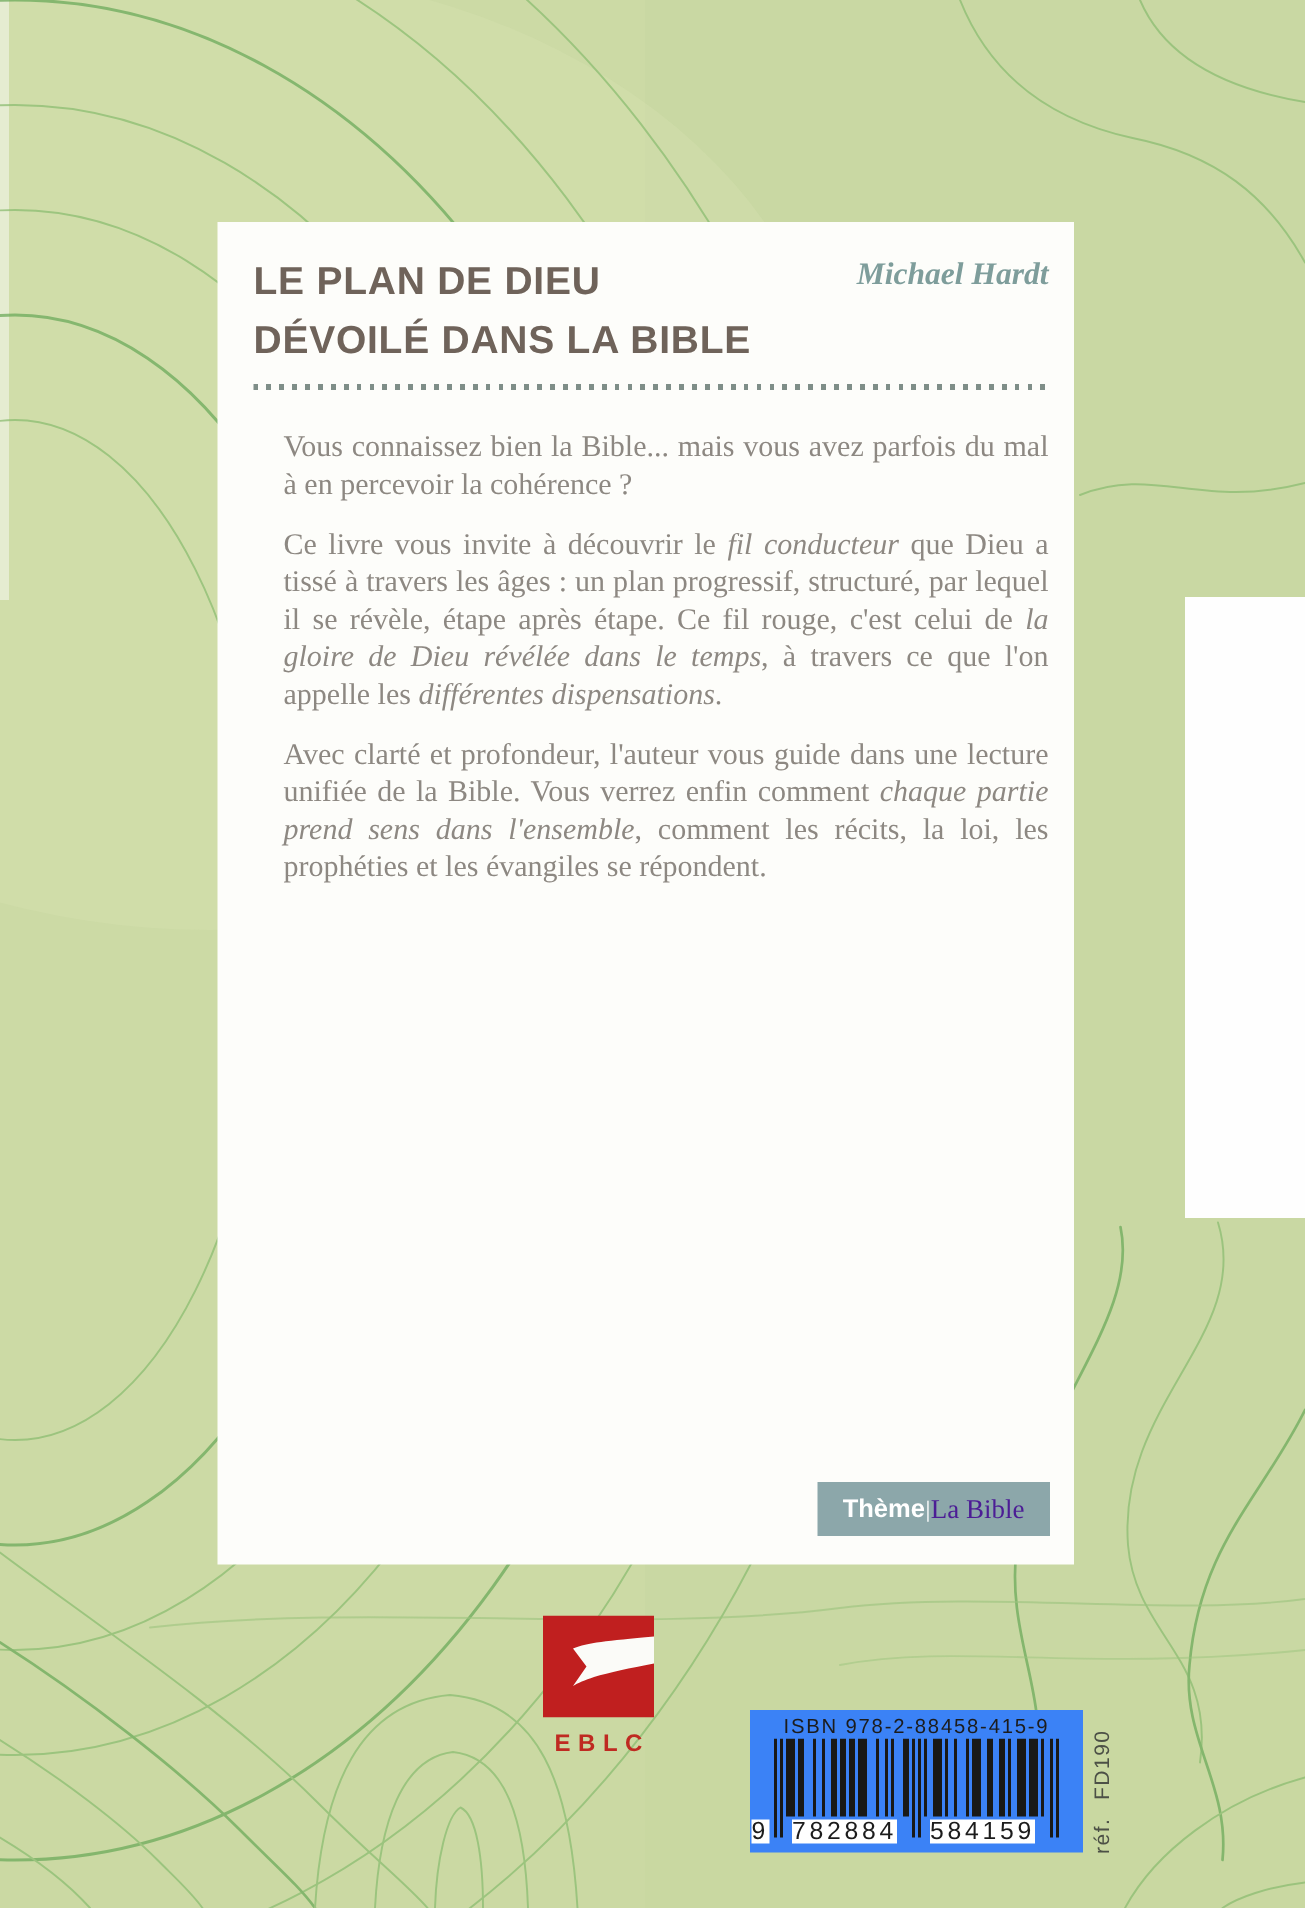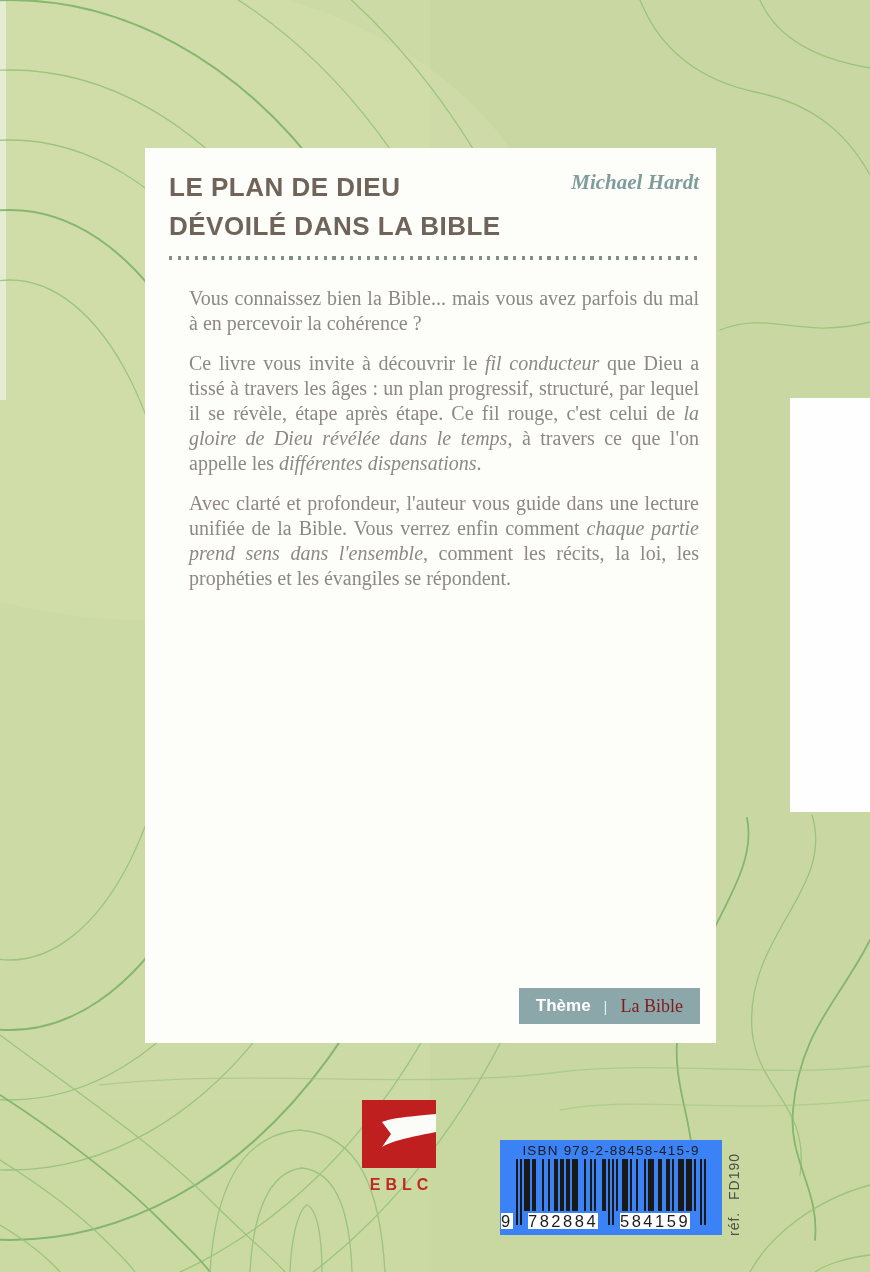--- a/index.html
+++ b/index.html
@@ -21,30 +21,30 @@
           font-style:italic;font-weight:bold;font-size:21px;color:var(--authorTeal);}
   .dots{height:4px;width:530px;margin-top:10px;
         background-image:repeating-linear-gradient(to right,#7f8e88 0 3.2px,transparent 3.2px 8.6px);}
   .synopsis{margin-top:26px;width:530px;}
   .synopsis p{font-size:20px;line-height:25px;color:var(--bodyGray);
               text-align:justify;margin-bottom:15px;margin-left:20px;}
   .synopsis .it{font-style:italic;}
 
   
   .badge{position:absolute;top:840px;right:16px;height:36px;background:var(--badgeTeal);
-         display:flex;align-items:center;padding:0 17px;gap:13px;}
+         display:flex;align-items:center;padding:0 17px;}
   .badge .lbl{font-family:"Liberation Sans",sans-serif;font-weight:bold;font-size:17px;color:#fff;}
   .badge .sep{color:rgba(255,255,255,.75);font-family:"Liberation Sans",sans-serif;font-size:15px;}
-  .badge .val{font-family:"Liberation Serif",serif;font-size:18px;color:#7f1d1d;}
+  .badge .val{font-family:"Liberation Serif",serif;font-size:18px;color:#4c1d95;}
 
   
   .sticker{position:absolute;left:790px;top:398px;width:80px;height:414px;background:#fefefe;}
 
   
-  .publisher{position:absolute;left:362px;top:1100px;width:74px;text-align:center;}
+  .publisher{position:absolute;left:362px;top:1077px;width:74px;text-align:center;}
   .publisher .name{display:block;margin-top:4px;padding-left:5px;color:#bf2a21;
         font-family:"Liberation Sans",sans-serif;font-weight:bold;font-size:16px;letter-spacing:5px;}
 
   
   .isbn{position:absolute;left:500px;top:1140px;width:222px;height:95px;background:#3b82f6;
         font-family:"Liberation Sans",sans-serif;color:#1c1c1c;}
   .isbn .label{display:block;text-align:center;font-size:13.5px;letter-spacing:1.2px;margin-top:3px;}
   .barswrap{position:relative;width:190px;margin:1px auto 0;height:72px;}
   .barswrap svg{display:block;fill:#191917;}
   .digit{position:absolute;bottom:2px;font-size:16.5px;letter-spacing:2.5px;background:#fff;line-height:1;}

